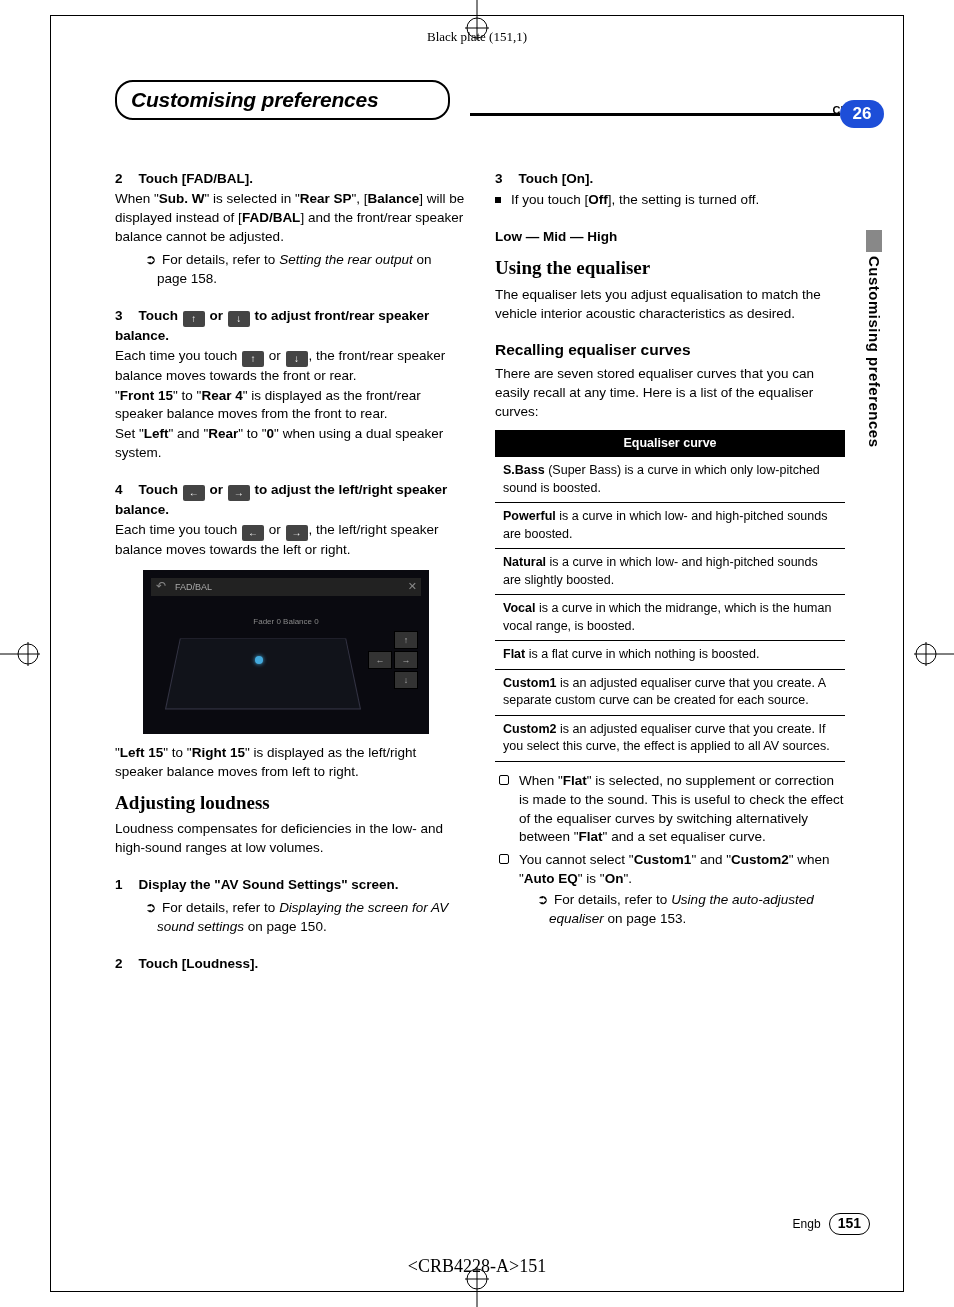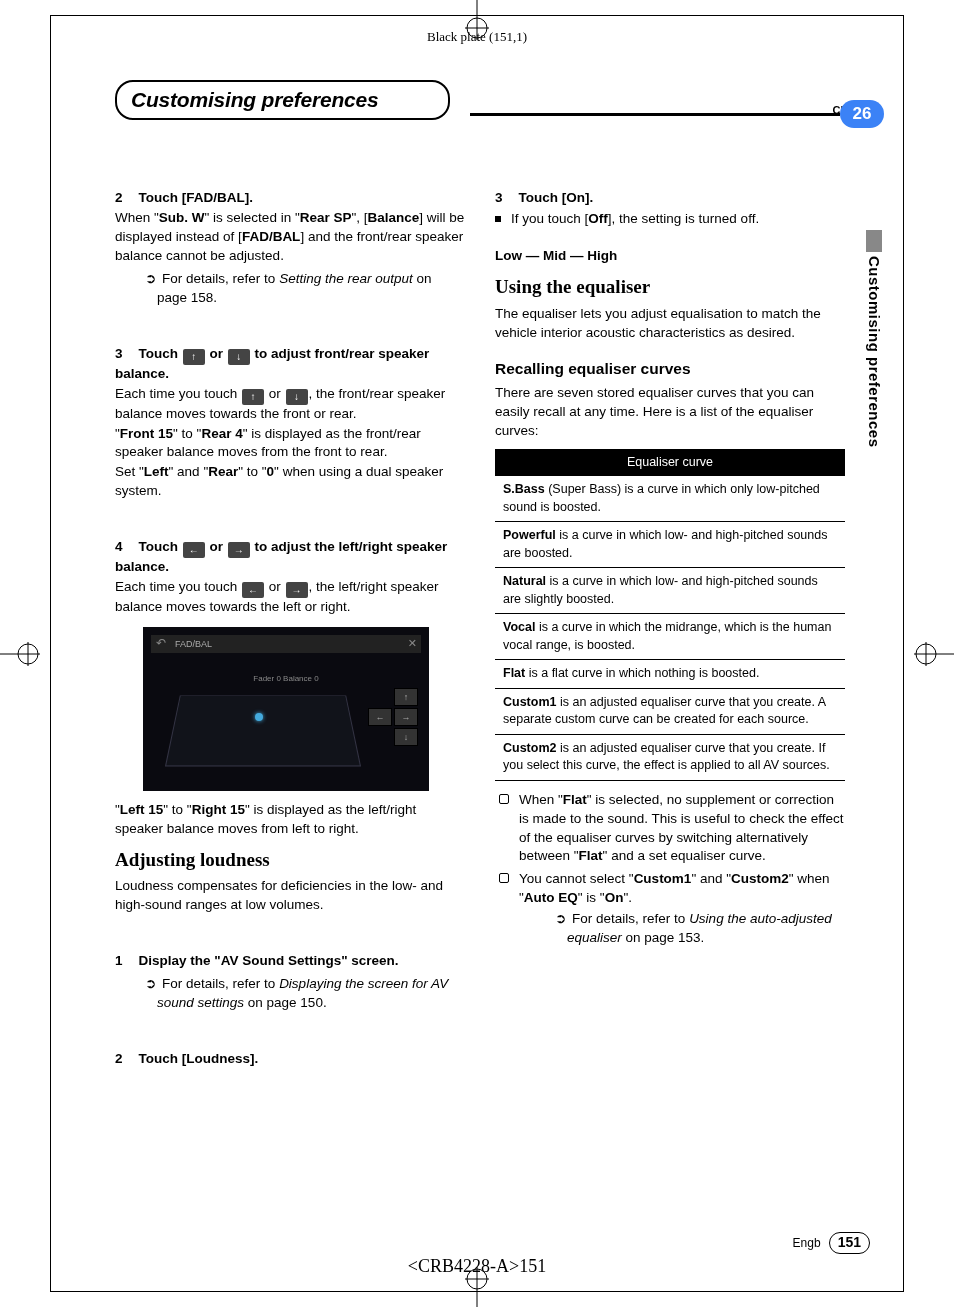--- a/index.html
+++ b/index.html
@@ -27,21 +27,21 @@
   .crop-mark svg { display: block; }
   .plate-info { position: absolute; top: 28px; left: 50%; transform: translateX(-50%); font-size: 13px; font-family: Georgia, 'Times New Roman', serif; }
   .page {
     position: absolute;
     top: 80px; left: 115px; width: 730px;
   }
   .chapter-label { position: absolute; top: 103px; right: 80px; font-size: 11px; font-weight: bold; text-align: center; margin-left: 12px; }
   .chapter-badge {
     position: absolute; top: 100px; right: 70px;
     width: 44px; height: 28px;
-    background: #3b82f6; color: #fff;
+    background: #1d4ed8; color: #fff;
     border-radius: 14px;
     display: flex; align-items: center; justify-content: center;
     font-weight: bold; font-size: 17px;
   }
   .chapter-bar {
     position: absolute; top: 113px; left: 470px; right: 114px; height: 3px; background: #000;
   }
   .title-banner {
     border: 2.5px solid #000;
     border-radius: 18px;
@@ -64,21 +64,21 @@
     display: flex; flex-direction: column; align-items: center;
   }
   .side-tab-head { width: 16px; height: 22px; background: #888; border-radius: 0; margin-bottom: 4px; }
   .side-tab-text {
     writing-mode: vertical-rl;
     font-weight: bold;
     font-size: 15px;
     letter-spacing: 0.5px;
   }
   p { margin: 0; }
-  .step { margin-top: 19px; }
+  .step { margin-top: 0; }
   .step-head { font-weight: bold; display: inline; }
   .step-num { font-weight: bold; margin-right: 16px; }
   .body-text { margin-top: 1px; }
   .ref { margin: 4px 0 0 30px; text-indent: -12px; padding-left: 12px; }
   .ref-arrow { margin-right: 2px; }
   .italic { font-style: italic; }
   .h2 { font-size: 19px; font-weight: 800; margin-top: 8px; margin-bottom: 4px; font-family: Liberation Serif, serif; }
   .h3 { font-size: 15.5px; font-weight: 800; margin-top: 16px; margin-bottom: 4px; }
   .btn-icon {
     display: inline-flex; align-items: center; justify-content: center;
@@ -102,30 +102,30 @@
   .shot-title { padding-left: 4px; color: #aaa; font-size: 9px; }
   .shot-close { position: absolute; right: 4px; color: #888; font-size: 11px; }
   .shot-labels { position: absolute; top: 46px; left: 0; right: 0; text-align: center; font-size: 8px; color: #888; }
   .shot-grid { position: absolute; top: 58px; left: 30px; width: 180px; height: 86px; border: 1px solid #334; background: linear-gradient(#11131a,#11131a); transform: perspective(300px) rotateX(35deg); }
   .shot-grid::before, .shot-grid::after { content:''; position:absolute; background:rgba(80,100,120,0.3); }
   .shot-dot { position:absolute; top: 86px; left: 112px; width: 8px; height: 8px; border-radius: 50%; background: #4ad; box-shadow: 0 0 4px #4ad; }
   .shot-arrows { position: absolute; right: 10px; top: 60px; width: 56px; }
   .shot-btn { width: 24px; height: 18px; background: #333; display:inline-flex; align-items:center; justify-content:center; color:#aaa; font-size:9px; margin:1px; border:1px solid #000; }
   .shot-row { display:flex; justify-content:flex-end; }
   .eq-table { border-collapse: collapse; width: 100%; margin-top: 8px; font-size: 12.5px; }
-  .eq-head { background: #000; color: #fff; font-weight: normal; padding: 5px 8px; }
+  .eq-head { background: #000; color: #fff; font-weight: bold; padding: 5px 8px; }
   .eq-cell { border-bottom: 1px solid #000; padding: 5px 8px; line-height: 1.4; }
   .note-list { margin-top: 10px; }
   .note-item { display: flex; gap: 10px; margin-bottom: 4px; padding-left: 4px; }
   .note-mark { flex: 0 0 auto; width: 10px; height: 10px; border: 1.5px solid #000; border-radius: 2px; margin-top: 3px; position: relative; }
-  .sub-ref { margin-top: 2px; margin-left: 36px; text-indent: -12px; padding-left: 12px; }
+  .sub-ref { margin-top: 2px; margin-left: 18px; text-indent: -12px; padding-left: 12px; }
   .bullet { display: flex; gap: 10px; margin-top: 2px; }
   .bullet-mark { width: 6px; height: 6px; background: #000; margin-top: 6px; flex: 0 0 auto; }
   .footer {
-    position: absolute; bottom: 53px; right: 84px;
+    position: absolute; bottom: 72px; right: 84px;
     display: flex; align-items: center; gap: 8px;
     font-size: 12px;
   }
   .footer-num {
     border: 1.5px solid #000; border-radius: 12px;
     padding: 0 8px; font-weight: bold; font-size: 14px;
   }
   .doc-code { position: absolute; bottom: 28px; left: 50%; transform: translateX(-50%); font-size: 18px; font-family: Georgia, serif; }
   .b { font-weight: bold; }
   .gap { height: 18px; }

